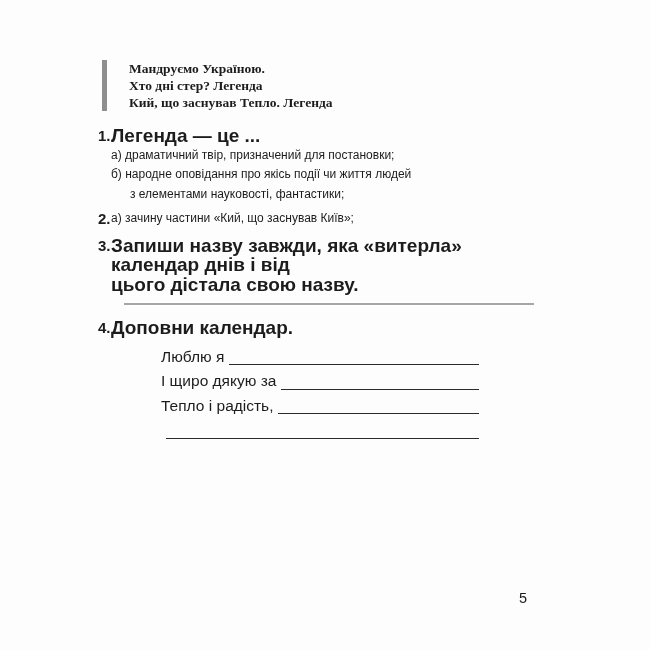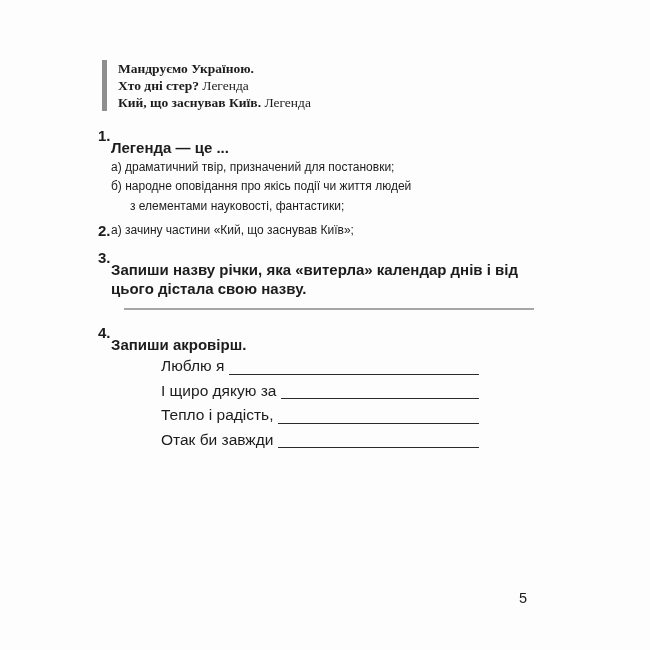--- a/index.html
+++ b/index.html
@@ -19,47 +19,46 @@
   .content {
     position: absolute;
     left: 98px;
     top: 60px;
     width: 436px;
   }
   
   .lesson-header {
     margin-left: 4px;
     border-left: 5px solid #8e8e8e;
-    padding-left: 11px;
+    padding-left: 22px;
     font-family: "Liberation Serif", "DejaVu Serif", serif;
     font-size: 13.5px;
     line-height: 17px;
   }
   .h-bold { font-weight: bold; }
-  .h-genre { font-weight: normal; }
+  .h-genre { font-weight: bold; }
   
   .question { display: flex; }
   .q1 { margin-top: 15px; }
   .q2 { margin-top: 5px; }
   .q3 { margin-top: 7px; }
   .q4 { margin-top: 13px; }
   .qnum {
     flex: 0 0 13px;
     width: 13px;
     font-weight: bold;
     font-size: 15px;
     line-height: 19.5px;
   }
   .qbody { flex: 1; min-width: 0; }
   .qtitle {
     font-weight: bold;
-    font-size: 15px;
+    font-size: 19px;
     line-height: 19.5px;
     white-space: pre-line;
-    margin-top: 12px;
   }
   .option {
     font-size: 12px;
     line-height: 19.5px;
     padding-left: 19px;
     text-indent: -19px;
   }
   .opt-text { white-space: pre-line; }
   
   .answer-line {
@@ -70,21 +69,21 @@
   }
   
   .acro-title {
     text-align: center;
     font-weight: bold;
     font-size: 16px;
     line-height: 19.5px;
   }
   .poem {
     margin-left: 50px;
-    margin-top: 0;
+    margin-top: 7px;
     width: 318px;
     font-size: 15.5px;
   }
   .poem-row {
     display: flex;
     height: 24.5px;
     line-height: 24.5px;
   }
   .poem-text { white-space: pre; }
   .poem-fill {
@@ -108,21 +107,21 @@
   <div class="content">
 
     <div class="lesson-header">
       <div>
         <span class="h-bold">Мандруємо Україною.</span><span class="h-genre"></span>
       </div>
       <div>
         <span class="h-bold">Хто дні стер?</span><span class="h-genre"> Легенда</span>
       </div>
       <div>
-        <span class="h-bold">Кий, що заснував Київ.</span><span class="h-genre"> Легенда</span>
+        <span class="h-bold">Кий, що заснував Тепло.</span><span class="h-genre"> Легенда</span>
       </div>
     </div>
 
     <div class="question q1">
       <div class="qnum">1.</div>
       <div class="qbody">
         <div class="qtitle">Легенда — це ...</div>
         <div class="option"><span class="opt-marker">а)</span> <span class="opt-text">драматичний твір, призначений для постановки;</span></div>
         <div class="option"><span class="opt-marker">б)</span> <span class="opt-text">народне оповідання про якісь події чи життя людей
 з елементами науковості, фантастики;</span></div>
@@ -132,45 +131,44 @@
     <div class="question q2">
       <div class="qnum">2.</div>
       <div class="qbody">
         <div class="option"><span class="opt-marker">а)</span> <span class="opt-text">зачину частини «Кий, що заснував Київ»;</span></div>
       </div>
     </div>
 
     <div class="question q3">
       <div class="qnum">3.</div>
       <div class="qbody">
-        <div class="qtitle">Запиши назву річки, яка «витерла» календар днів і від
+        <div class="qtitle">Запиши назву завжди, яка «витерла» календар днів і від
 цього дістала свою назву.</div>
         <div class="answer-line"></div>
       </div>
     </div>
 
     <div class="question q4">
       <div class="qnum">4.</div>
       <div class="qbody">
-        <div class="qtitle">Запиши акровірш.</div>
+        <div class="qtitle">Доповни календар.</div>
         <div class="poem">
           <div class="poem-row">
               <span class="poem-text">Люблю я</span>
               <span class="poem-fill"></span>
             </div>
           <div class="poem-row">
               <span class="poem-text">І щиро дякую за</span>
               <span class="poem-fill"></span>
             </div>
           <div class="poem-row">
               <span class="poem-text">Тепло і радість,</span>
               <span class="poem-fill"></span>
             </div>
           <div class="poem-row">
-              <span class="poem-text">Отак би завжди</span>
               <span class="poem-fill"></span>
             </div>
         </div>
       </div>
     </div>
 
   </div>
 
   <div class="page-number">5</div>
 </div>

